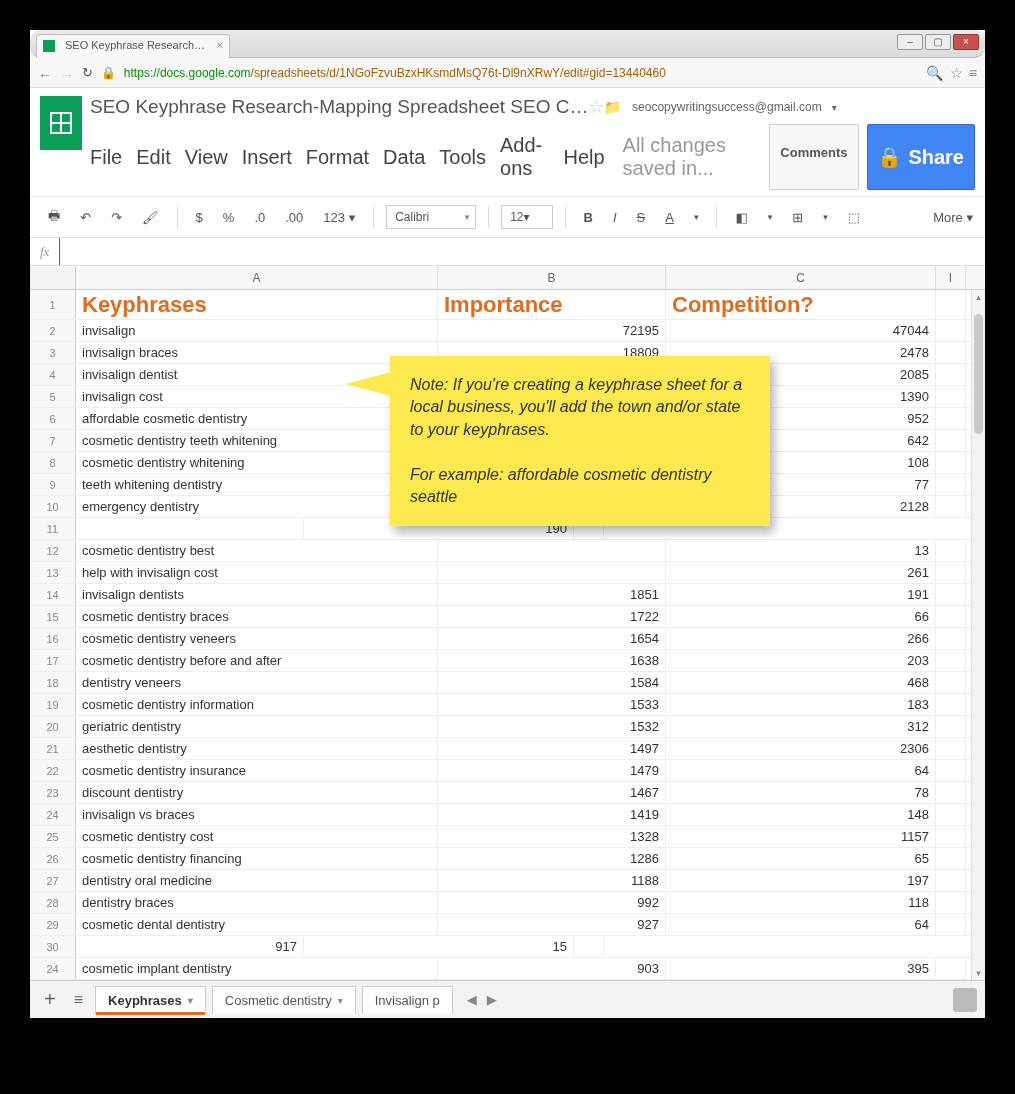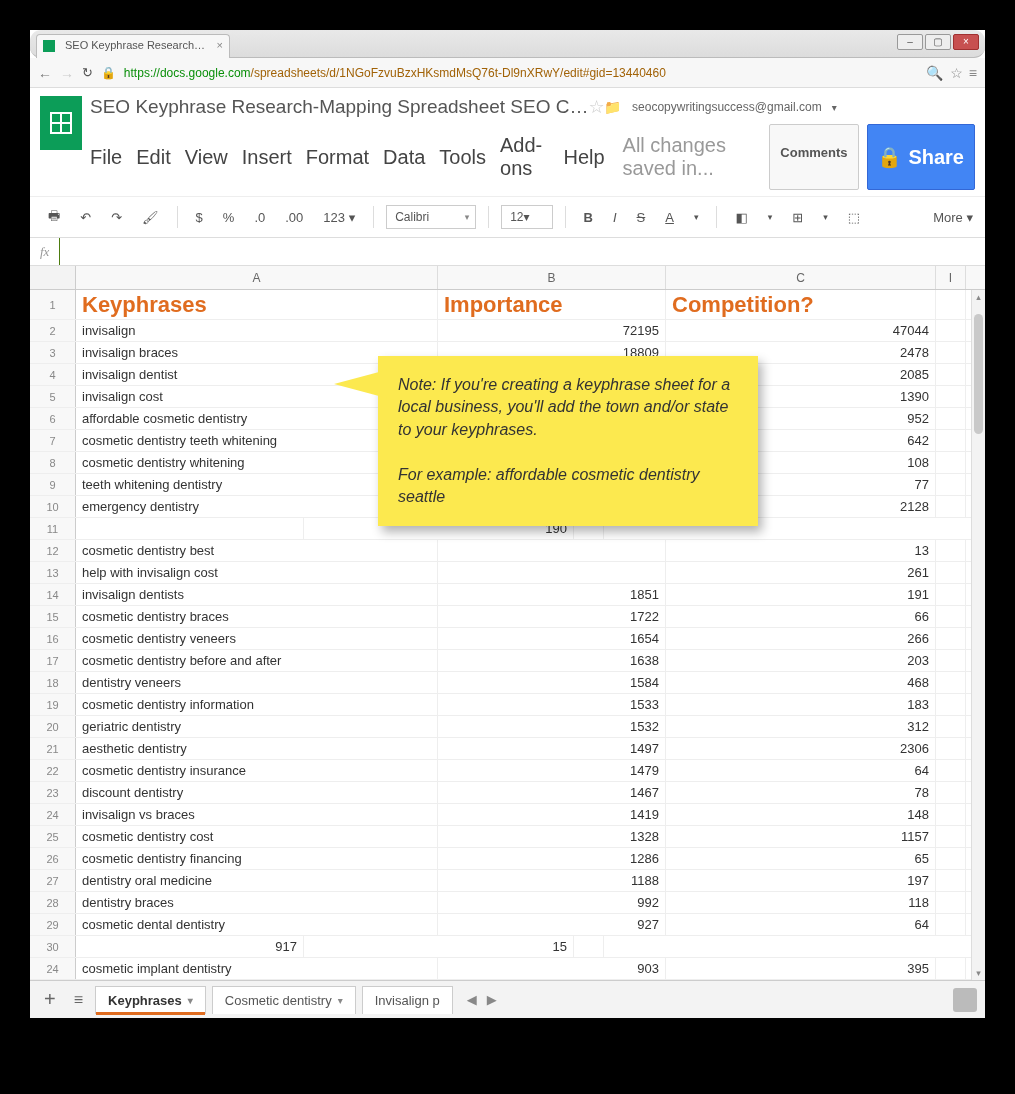--- a/index.html
+++ b/index.html
@@ -61,21 +61,21 @@
   .rownum{width:46px;border-right:1px solid #ccc;background:#f8f8f8;text-align:center;line-height:22px;color:#888;font-size:11px;}
   .header-row .rownum{line-height:30px;}
   .cell{border-right:1px solid #eee;padding:0 6px;line-height:22px;overflow:hidden;white-space:nowrap;}
   .header-row .cell{line-height:30px;}
   .cellA{width:362px;text-align:left;} .cellB{width:228px;text-align:right;} .cellC{width:270px;text-align:right;} .cellI{width:30px;}
   .hdr-text{color:#e06c1f;font-weight:bold;font-size:22px;}
   .vscroll{position:absolute;right:0;top:24px;bottom:0;width:14px;background:#f3f3f3;border-left:1px solid #ddd;}
   .vscroll .thumb{position:absolute;top:24px;left:2px;right:2px;height:120px;background:#c9c9c9;border-radius:6px;}
   .vscroll .arr{position:absolute;left:0;right:0;height:14px;text-align:center;font-size:9px;color:#888;line-height:14px;}
   .vscroll .up{top:0;} .vscroll .down{bottom:0;}
-  .callout{position:absolute;left:348px;top:90px;width:380px;background:#fce94f;padding:18px 20px;font-style:italic;font-size:16px;color:#333;box-shadow:4px 6px 10px rgba(0,0,0,.3);line-height:1.4;}
+  .callout{position:absolute;left:360px;top:90px;width:380px;background:#fce94f;padding:18px 20px;font-style:italic;font-size:16px;color:#333;box-shadow:4px 6px 10px rgba(0,0,0,.3);line-height:1.4;}
   .callout::before{content:"";position:absolute;left:-60px;top:12px;border:16px solid transparent;border-right:60px solid #fce94f;}
   .bottom-bar{height:38px;background:#f3f3f3;border-top:1px solid #ccc;display:flex;align-items:center;padding:0 8px;gap:6px;}
   .add-sheet{font-size:20px;color:#666;padding:0 6px;}
   .all-sheets{font-size:16px;color:#666;padding:0 6px;}
   .sheet-tab{background:#fff;border:1px solid #ccc;border-bottom:none;padding:6px 12px;font-size:13px;color:#555;display:flex;align-items:center;gap:6px;position:relative;}
   .sheet-tab .caret{font-size:10px;color:#888;}
   .sheet-tab.active{font-weight:bold;color:#333;}
   .sheet-tab.active::after{content:"";position:absolute;left:0;right:0;bottom:-1px;height:3px;background:#e06c1f;}
   .sheet-tab.t2::after{background:#4285f4;}
   .sheet-tab.t3::after{background:#999;}

